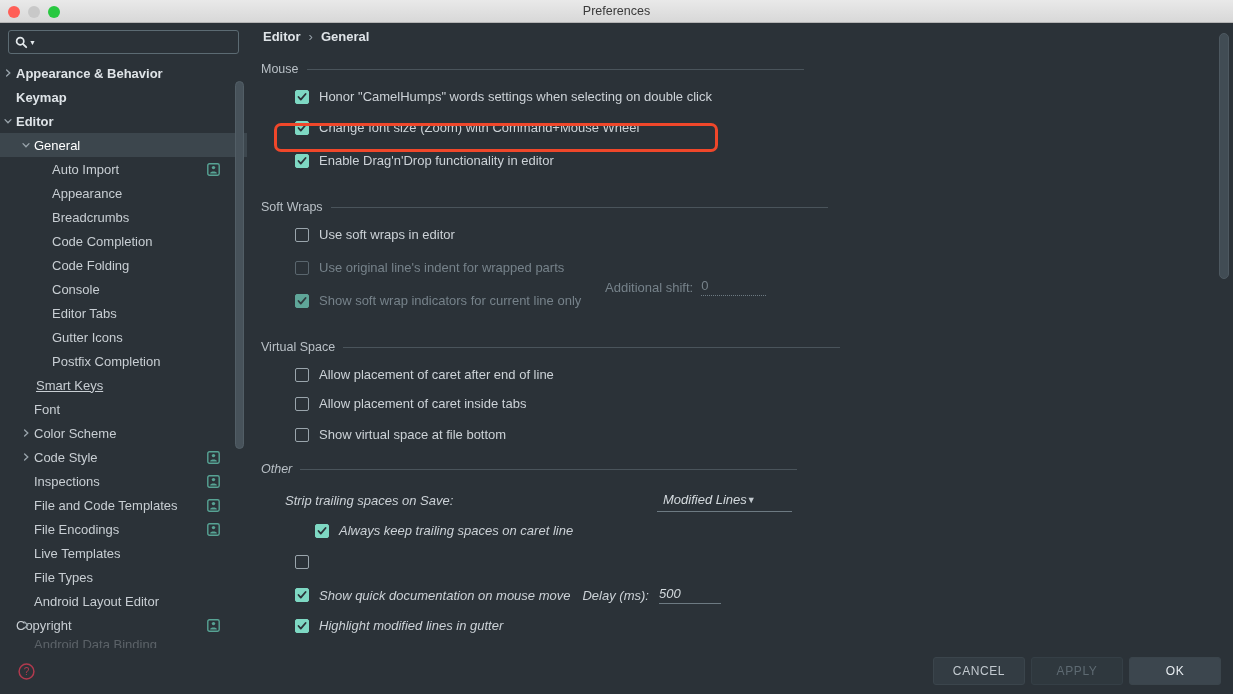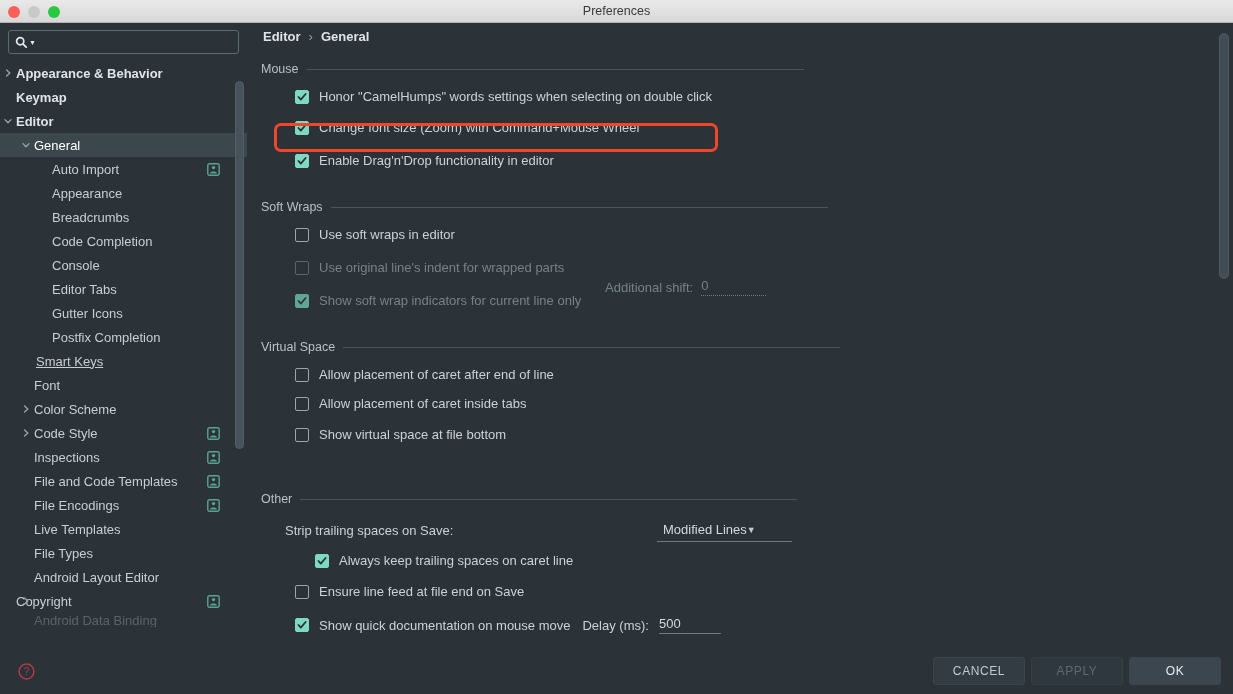--- a/index.html
+++ b/index.html
@@ -300,20 +300,23 @@
         <div class="tree-row">
           <span class="tree-label" style="margin-left: 52px;">Appearance</span>
         </div>
         <div class="tree-row">
           <span class="tree-label" style="margin-left: 52px;">Breadcrumbs</span>
         </div>
         <div class="tree-row">
           <span class="tree-label" style="margin-left: 52px;">Code Completion</span>
         </div>
         <div class="tree-row">
+          <span class="tree-label" style="margin-left: 52px;">Code Folding</span>
+        </div>
+        <div class="tree-row">
           <span class="tree-label" style="margin-left: 52px;">Console</span>
         </div>
         <div class="tree-row">
           <span class="tree-label" style="margin-left: 52px;">Editor Tabs</span>
         </div>
         <div class="tree-row">
           <span class="tree-label" style="margin-left: 52px;">Gutter Icons</span>
         </div>
         <div class="tree-row">
           <span class="tree-label" style="margin-left: 52px;">Postfix Completion</span>
@@ -498,21 +501,21 @@
         <div class="row" style="margin-top:5px;">
           <span class="cb off"></span>
           <span class="cb-label wide">Allow placement of caret inside tabs</span>
         </div>
         <div class="row" style="margin-top:7px;">
           <span class="cb off"></span>
           <span class="cb-label wide">Show virtual space at file bottom</span>
         </div>
       </div>
 
-      <div class="section" style="margin-top:40px;">
+      <div class="section" style="margin-top:10px;font-style:italic;">
         <div class="section-head">
           <span class="section-title">Other</span>
           <span class="section-rule"></span>
         </div>
 
         <div class="row form" style="margin-top:4px;">
           <span class="field-label">Strip trailing spaces on Save:</span>
           <span class="dd">
             <span class="dd-value">Modified Lines</span>
             <span class="dd-caret">▼</span>
@@ -523,21 +526,20 @@
           <span class="cb on">
             <svg width="10" height="10" viewBox="0 0 10 10">
                 <polyline points="1.5,5 3.8,7.6 8.6,2" fill="none" stroke="#2b3238" stroke-width="1.8" stroke-linecap="round" stroke-linejoin="round"></polyline>
               </svg>
           </span>
           <span class="cb-label wide">Always keep trailing spaces on caret line</span>
         </div>
 
         <div class="row" style="margin-top:7px;">
           <span class="cb off"></span>
-          <span class="cb-label wide">Ensure line feed at file end on Save</span>
         </div>
 
         <div class="row" style="margin-top:7px;align-items:center;">
           <span class="cb on" style="margin-top:0;">
             <svg width="10" height="10" viewBox="0 0 10 10">
                 <polyline points="1.5,5 3.8,7.6 8.6,2" fill="none" stroke="#2b3238" stroke-width="1.8" stroke-linecap="round" stroke-linejoin="round"></polyline>
               </svg>
           </span>
           <span class="cb-label wide">Show quick documentation on mouse move</span>
           <span class="delay-wrap">

